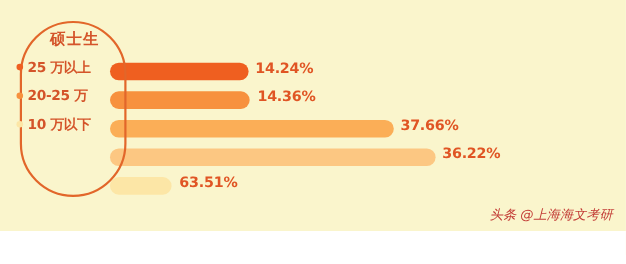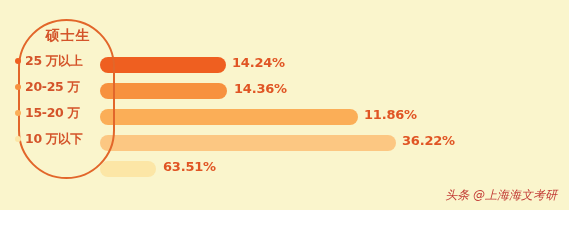--- a/index.html
+++ b/index.html
@@ -141,21 +141,21 @@
       <div class="bar-value" style="left:232px;">14.24%</div>
     </div>
 
     <div class="bar-row" style="top:78px;">
       <div class="bar" style="width:127px; background:#f7913e;"></div>
       <div class="bar-value" style="left:218px;margin-left:16px;">14.36%</div>
     </div>
 
     <div class="bar-row" style="top:104px;">
       <div class="bar" style="width:258px; background:#fbae57;"></div>
-      <div class="bar-value" style="left:364px;">11.86%</div>
+      <div class="bar-value" style="left:364px;">37.66%</div>
     </div>
 
     <div class="bar-row" style="top:130px;">
       <div class="bar" style="width:296px; background:#fcc782;"></div>
       <div class="bar-value" style="left:402px;">36.22%</div>
     </div>
 
     <div class="bar-row" style="top:156px;">
       <div class="bar" style="width:56px; background:#fce6a6;"></div>
       <div class="bar-value" style="left:163px;">63.51%</div>
@@ -171,24 +171,20 @@
     <div class="legend-item">
       <span class="legend-dot" style="background:#ef5f20;"></span>
       <span class="legend-label">25 万以上</span>
     </div>
 
     <div class="legend-item">
       <span class="legend-dot" style="background:#f7913e;"></span>
       <span class="legend-label">20-25 万</span>
     </div>
 
-    <div class="legend-item">
-      <span class="legend-dot" style="background:#fbae57;"></span>
-      <span class="legend-label">15-20 万</span>
-    </div>
 
 
     <div class="legend-item">
       <span class="legend-dot" style="background:#fce6a6;"></span>
       <span class="legend-label">10 万以下</span>
     </div>
   </div>
 
   <div class="watermark">头条 @上海海文考研</div>
 

